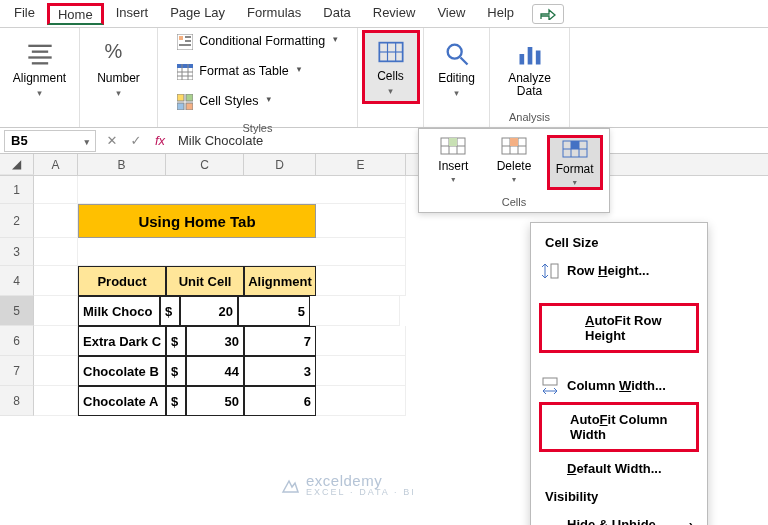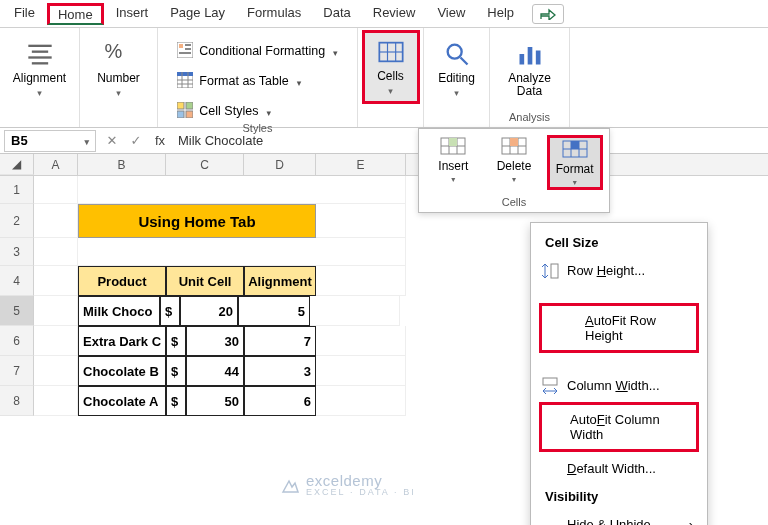--- a/index.html
+++ b/index.html
@@ -15,29 +15,29 @@
 
 .ribbon { display: flex; height: 100px; border-bottom: 1px solid #c9c9c9; background: #fff; }
 .ribbon-group { display: flex; flex-direction: column; align-items: center; border-right: 1px solid #e0e0e0; padding: 4px 6px; }
 .ribbon-group .body { flex: 1; display: flex; align-items: flex-start; gap: 4px; }
 .ribbon-group .label { font-size: 11px; color: #555; margin-top: 2px; }
 .big-btn { display: flex; flex-direction: column; align-items: center; justify-content: center; width: 58px; height: 74px; cursor: pointer; }
 .big-btn .icon { width: 28px; height: 28px; margin-bottom: 4px; }
 .big-btn .txt { font-size: 12px; text-align: center; line-height: 1.1; }
 .chev { font-size: 9px; color: #666; margin-top: 2px; }
 .styles-col { display: flex; flex-direction: column; gap: 2px; font-size: 12.5px; }
-.styles-col .row { display: flex; align-items: flex-end; gap: 6px; padding: 2px 4px; cursor: pointer; }
+.styles-col .row { display: flex; align-items: flex-start; gap: 6px; padding: 2px 4px; cursor: pointer; }
 .styles-col .row svg { width: 16px; height: 16px; }
 .triangle { font-size: 9px; color: #555; margin-left: 2px; }
 
 
 .formulabar { display: flex; align-items: center; height: 26px; border-bottom: 1px solid #c9c9c9; }
 .namebox { width: 92px; height: 22px; border: 1px solid #c9c9c9; margin: 0 4px; padding: 0 6px; display: flex; align-items: center; justify-content: space-between; font-weight: bold; }
 .fb-btn { width: 24px; text-align: center; color: #888; }
-.fx { color: #404040; }
+.fx { font-style: italic; color: #be185d; }
 .fb-input { flex: 1; padding: 0 6px; color: #333; }
 
 
 .grid { position: relative; }
 .colheads { display: flex; border-bottom: 1px solid #d0d0d0; height: 22px; background: #f3f3f3; }
 .rownum { width: 34px; text-align: center; color: #555; background: #f3f3f3; border-right: 1px solid #d0d0d0; border-bottom: 1px solid #e5e5e5; font-size: 12px; display: flex; align-items: center; justify-content: center; }
 .colhead { border-right: 1px solid #d0d0d0; text-align: center; color: #555; font-size: 12px; display: flex; align-items: center; justify-content: center; }
 .row { display: flex; height: 28px; }
 .cell { border-right: 1px solid #eee; border-bottom: 1px solid #eee; padding: 0 4px; display: flex; align-items: center; overflow: hidden; white-space: nowrap; }
 .title-cell { background: #ffc000; font-weight: bold; font-size: 15px; justify-content: center; border: 1px solid #999; }
@@ -49,21 +49,21 @@
 .cells-panel .row3 { display: flex; justify-content: space-around; padding: 6px 4px 2px; }
 .mini-btn { display: flex; flex-direction: column; align-items: center; width: 56px; cursor: pointer; }
 .mini-btn svg { width: 26px; height: 22px; }
 .mini-btn .txt { font-size: 12px; margin-top: 2px; }
 .mini-btn .chev { font-size: 8px; }
 .cells-panel .lbl { text-align: center; font-size: 11px; color: #555; padding: 4px 0; }
 
 
 .format-menu { position: absolute; left: 530px; top: 222px; width: 178px; background: #fff; border: 1px solid #bbb; box-shadow: 0 4px 10px rgba(0,0,0,0.2); padding: 6px 0; }
 .format-menu .section { font-weight: bold; padding: 6px 14px; font-size: 13px; }
-.format-menu .item { padding: 7px 14px 7px 36px; font-size: 13px; cursor: pointer; position: relative; display: flex; justify-content: space-between; align-items: center; }
+.format-menu .item { padding: 7px 14px 7px 36px; font-size: 13px; cursor: pointer; position: relative; display: flex; justify-content: space-between; align-items: center; font-weight: bold; }
 .format-menu .item svg { position: absolute; left: 10px; top: 6px; width: 18px; height: 18px; }
 .u { text-decoration: underline; }
 
 
 .watermark { position: absolute; left: 280px; top: 472px; color: #b5c4d6; font-size: 15px; letter-spacing: 0.5px; display: flex; align-items: center; gap: 6px; }
 .watermark .sub { font-size: 9px; color: #c0ccd8; letter-spacing: 2px; margin-top: -2px; }
 </style>
 </head>
 <body>
 

